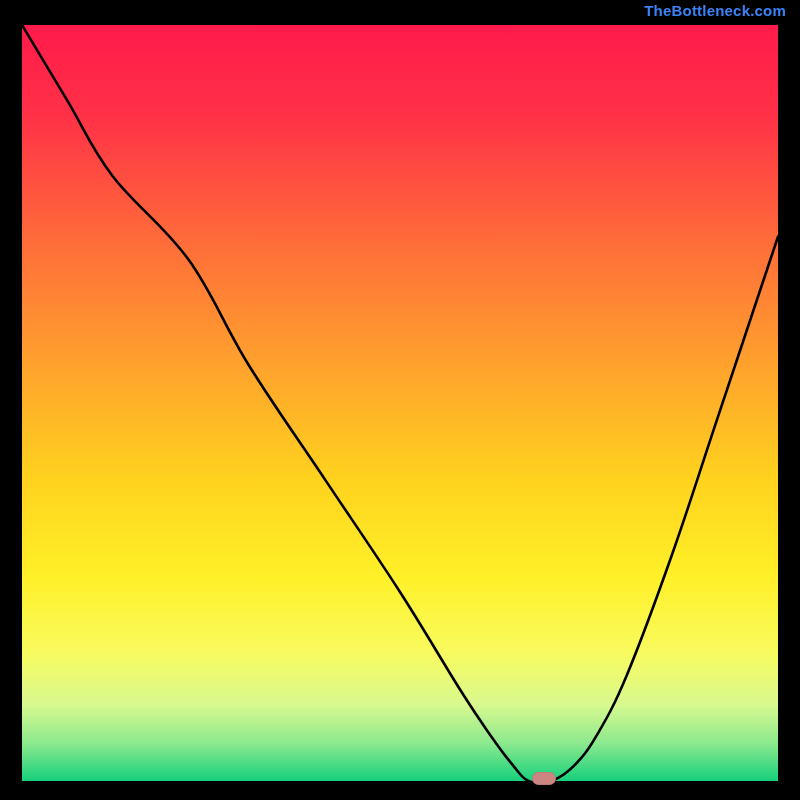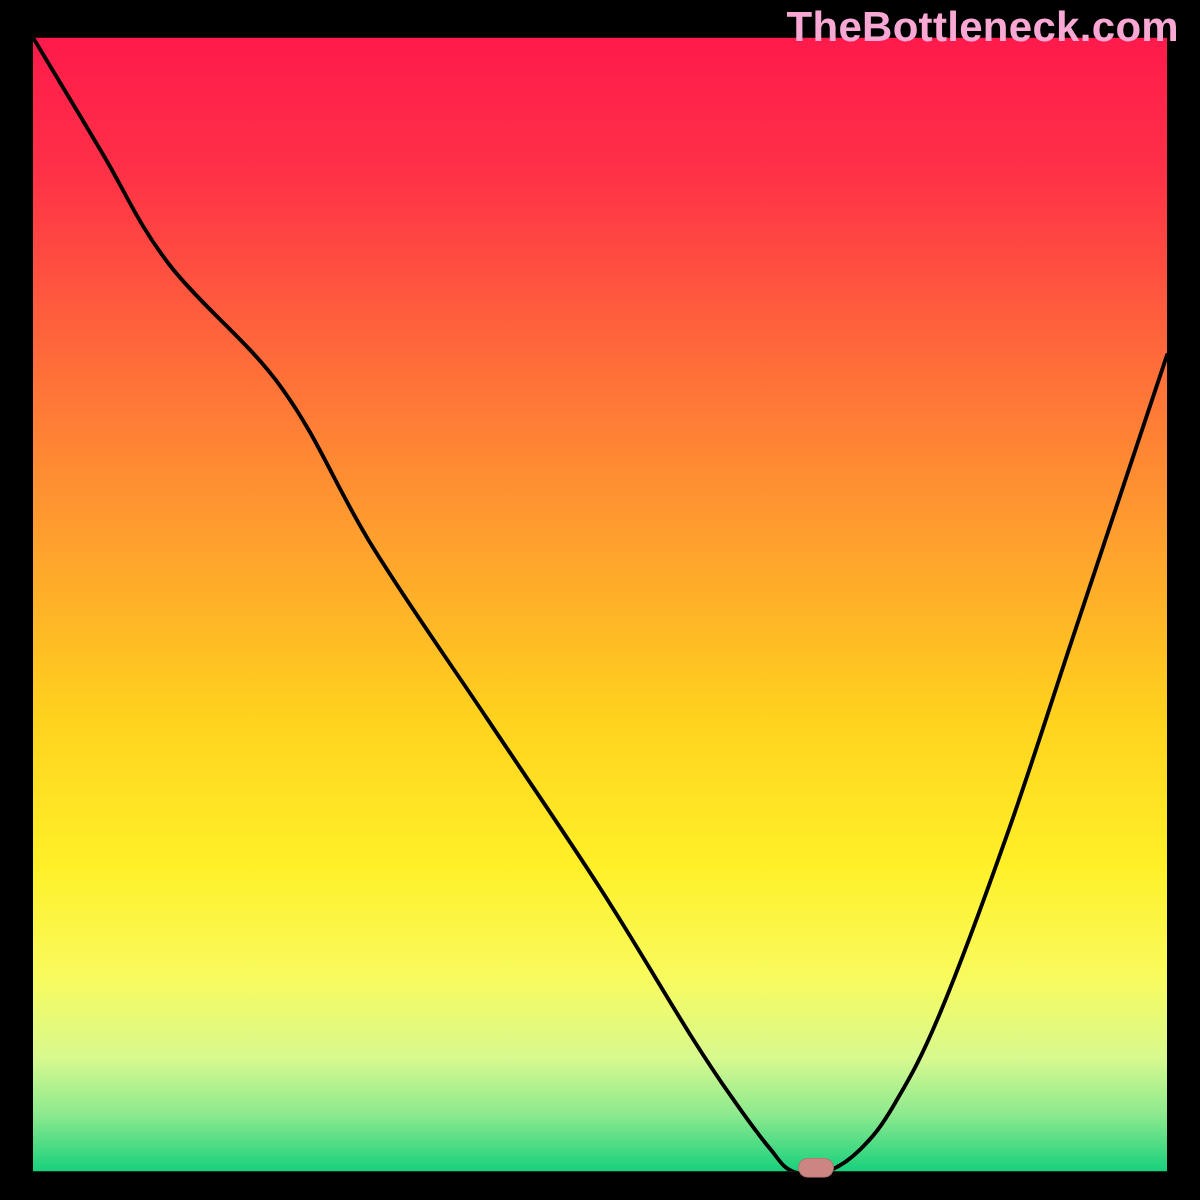--- a/index.html
+++ b/index.html
@@ -14,22 +14,22 @@
   .frame {
     position: relative;
     width: 800px;
     height: 800px;
     background: #000;
   }
   .watermark {
     position: absolute;
     top: 2px;
     right: 14px;
-    color: #f9a8d4;
-    font-size: 28px;
+    color: #3b82f6;
+    font-size: 15px;
     font-weight: 600;
     letter-spacing: 0.2px;
     z-index: 4;
     user-select: none;
   }
   .plot-wrap {
     position: absolute;
     left: 22px;
     top: 25px;
     width: 756px;

